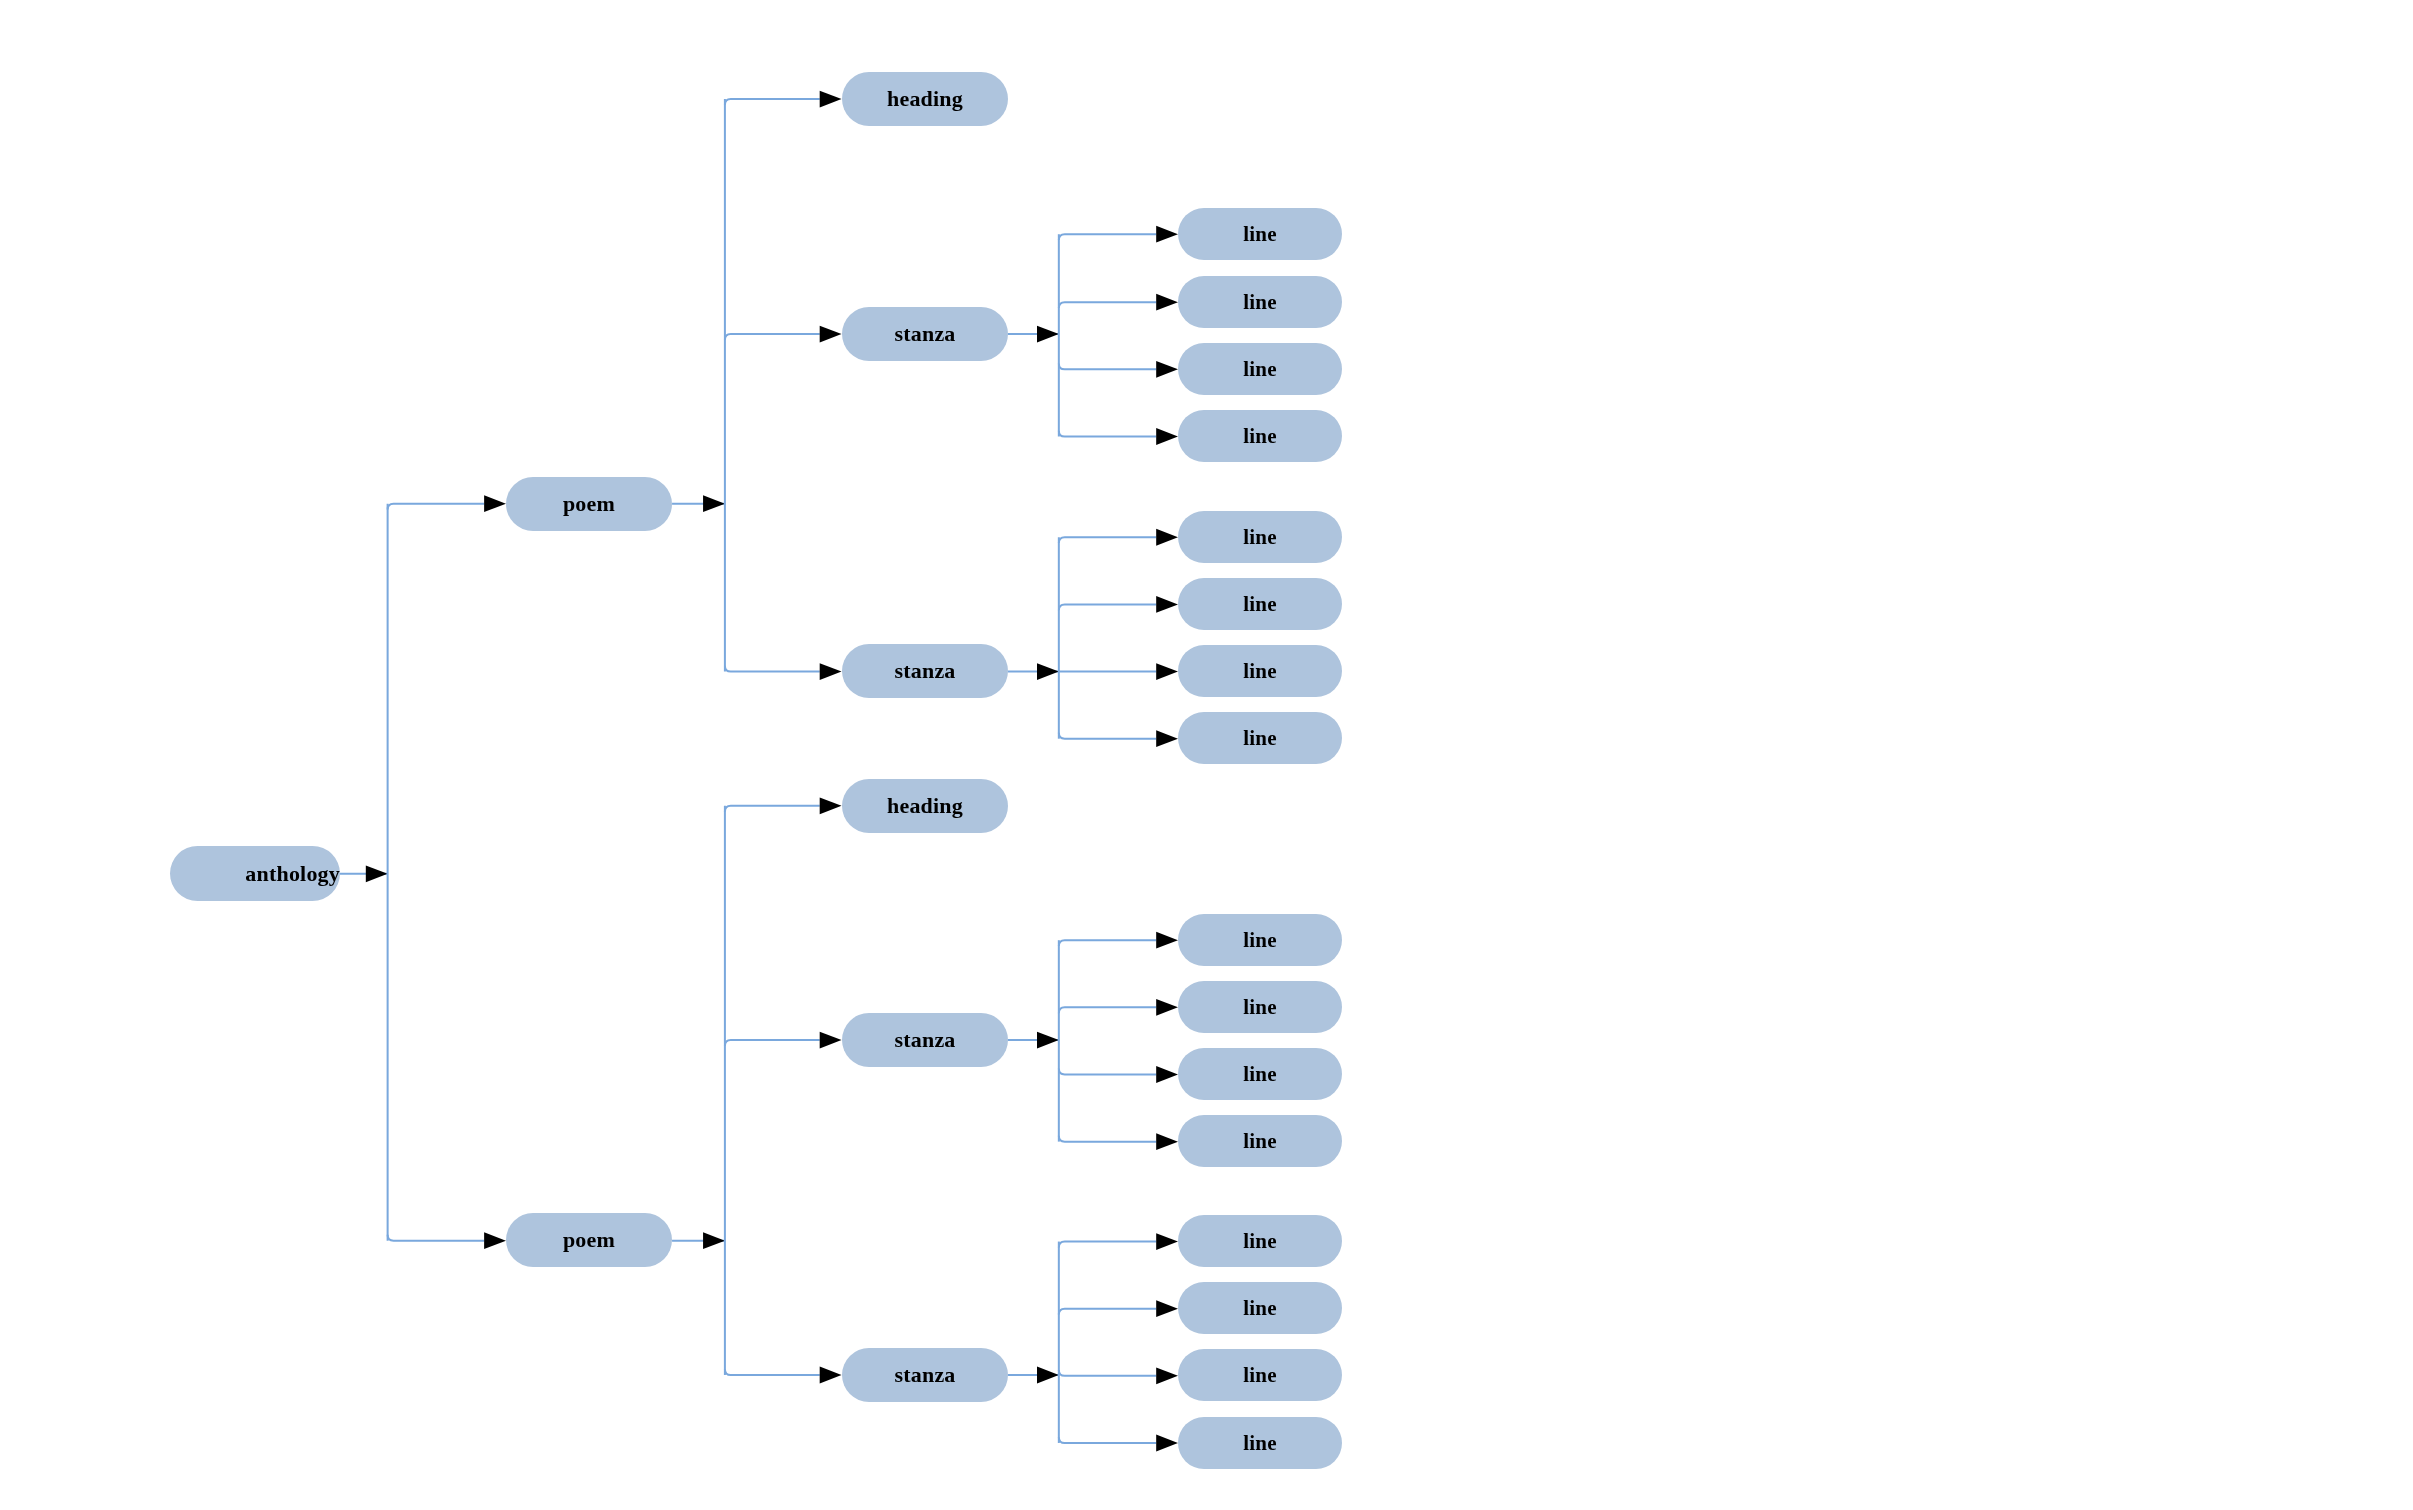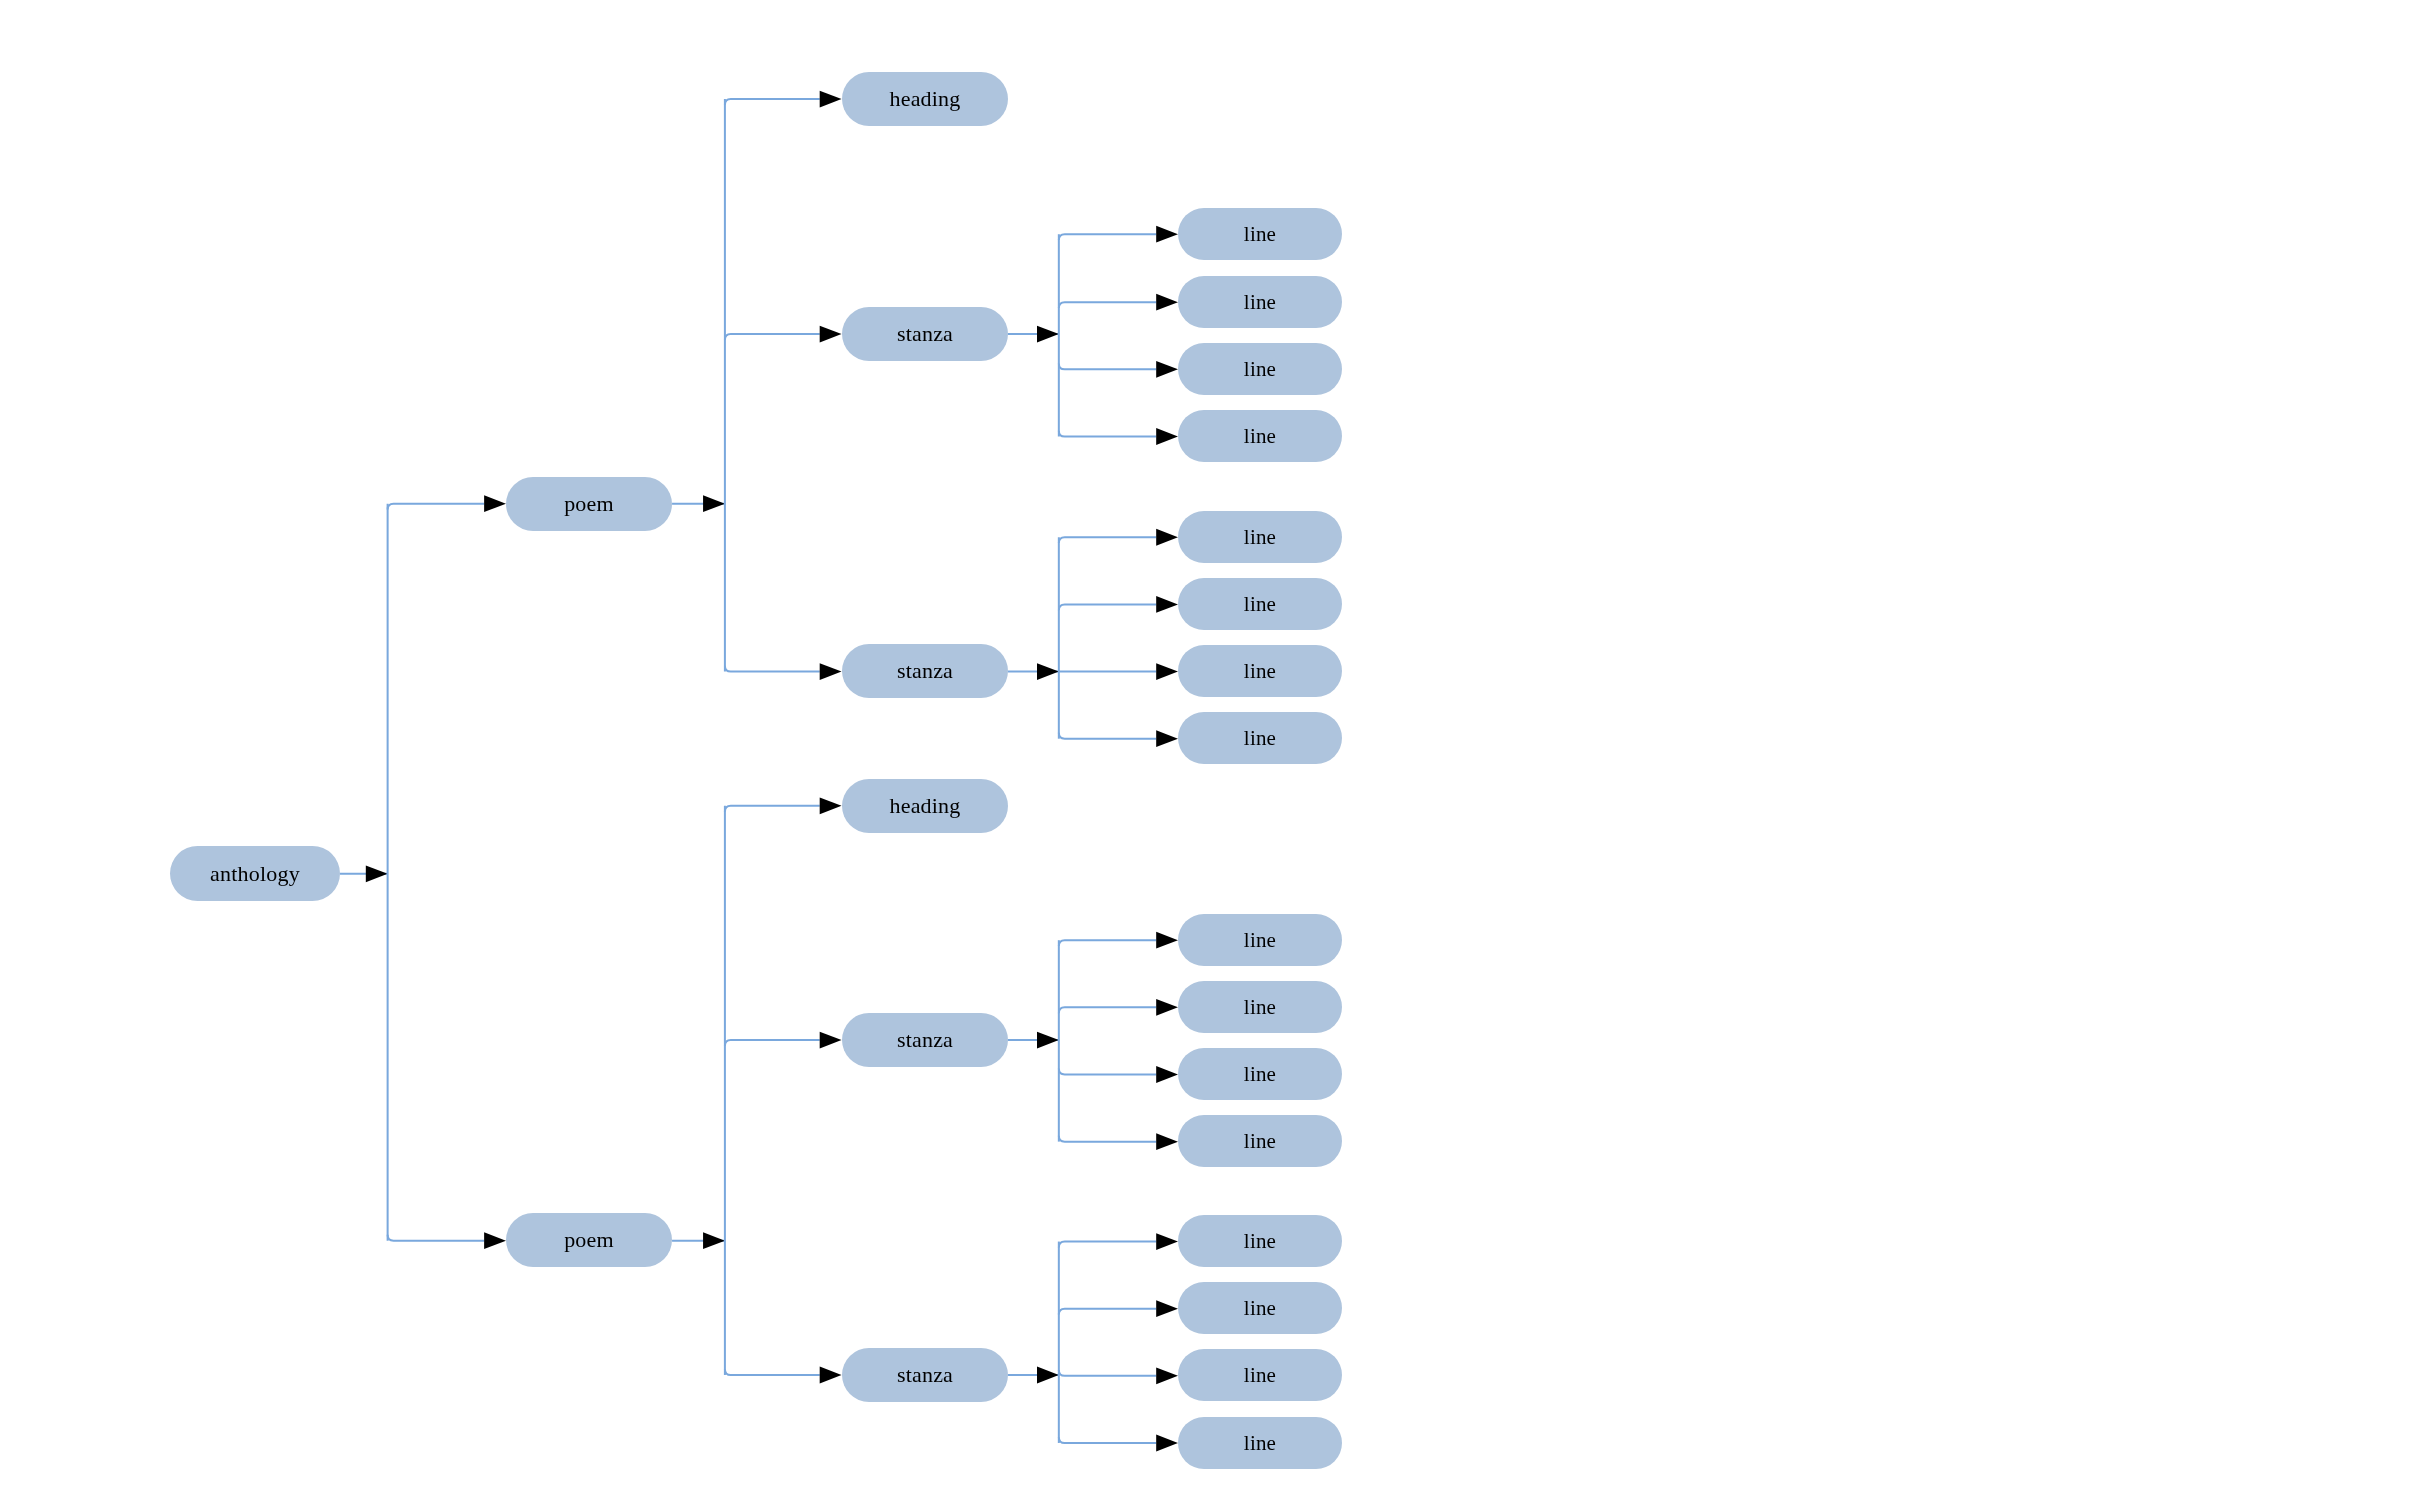--- a/index.html
+++ b/index.html
@@ -8,21 +8,21 @@
     font-family:"Liberation Serif","DejaVu Serif",serif;
     width:2413px;height:1511px;overflow:hidden;position:relative;
   }
   #stage{position:absolute;left:0;top:0;width:2413px;height:1511px;}
   svg#wires{position:absolute;left:0;top:0;width:2413px;height:1511px;}
   .node{
     position:absolute;
     background:#aec4dd;
     color:#000000;
     display:flex;align-items:center;justify-content:center;
-    font-weight:normal;
+    font-weight:bold;
     border-radius:838px;
     box-sizing:border-box;
     white-space:nowrap;
     letter-spacing:0.2px;
     user-select:none;
   }
 </style>
 </head>
 <body style="background: rgb(255, 255, 255);">
 
@@ -106,21 +106,21 @@
         <path d="M 1404 1479 L 1378 1469 L 1378 1489 Z" fill="#000000"></path>
         <path d="M 1262 1566 Q 1262 1559 1269 1559 L 1378 1559" stroke="#7aa8dd" stroke-width="2.4" fill="none"></path>
         <path d="M 1404 1559 L 1378 1549 L 1378 1569 Z" fill="#000000"></path>
         <path d="M 1262 1632 Q 1262 1639 1269 1639 L 1378 1639" stroke="#7aa8dd" stroke-width="2.4" fill="none"></path>
         <path d="M 1404 1639 L 1378 1629 L 1378 1649 Z" fill="#000000"></path>
         <path d="M 1262 1712 Q 1262 1719 1269 1719 L 1378 1719" stroke="#7aa8dd" stroke-width="2.4" fill="none"></path>
         <path d="M 1404 1719 L 1378 1709 L 1378 1729 Z" fill="#000000"></path>
       </g>
     </svg>
   <div id="nodes">
-      <div class="node" style="left: 170px; top: 846px; width: 170px; height: 55px; font-size: 22px; background: rgb(174, 196, 221); color: rgb(0, 0, 0);">
+      <div class="node" style="left: 170px; top: 846px; width: 170px; height: 55px; font-size: 22px; background: rgb(174, 196, 221); color: rgb(0, 0, 0); justify-content: flex-end;">
         <span>anthology</span>
       </div>
       <div class="node" style="left: 506px; top: 477px; width: 166px; height: 54px; font-size: 22px; background: rgb(174, 196, 221); color: rgb(0, 0, 0);">
         <span>poem</span>
       </div>
       <div class="node" style="left: 842px; top: 72px; width: 166px; height: 54px; font-size: 22px; background: rgb(174, 196, 221); color: rgb(0, 0, 0);">
         <span>heading</span>
       </div>
       <div class="node" style="left: 842px; top: 307px; width: 166px; height: 54px; font-size: 22px; background: rgb(174, 196, 221); color: rgb(0, 0, 0);">
         <span>stanza</span>

